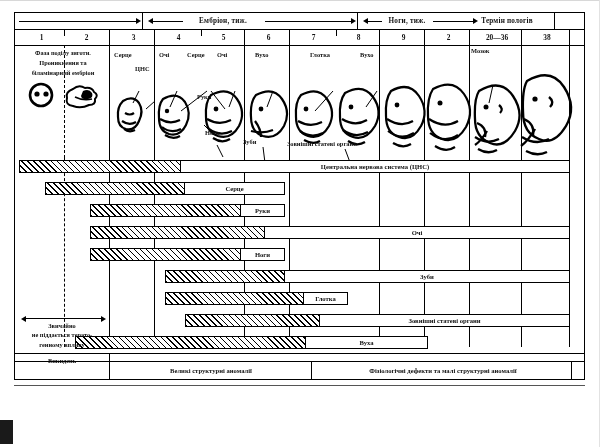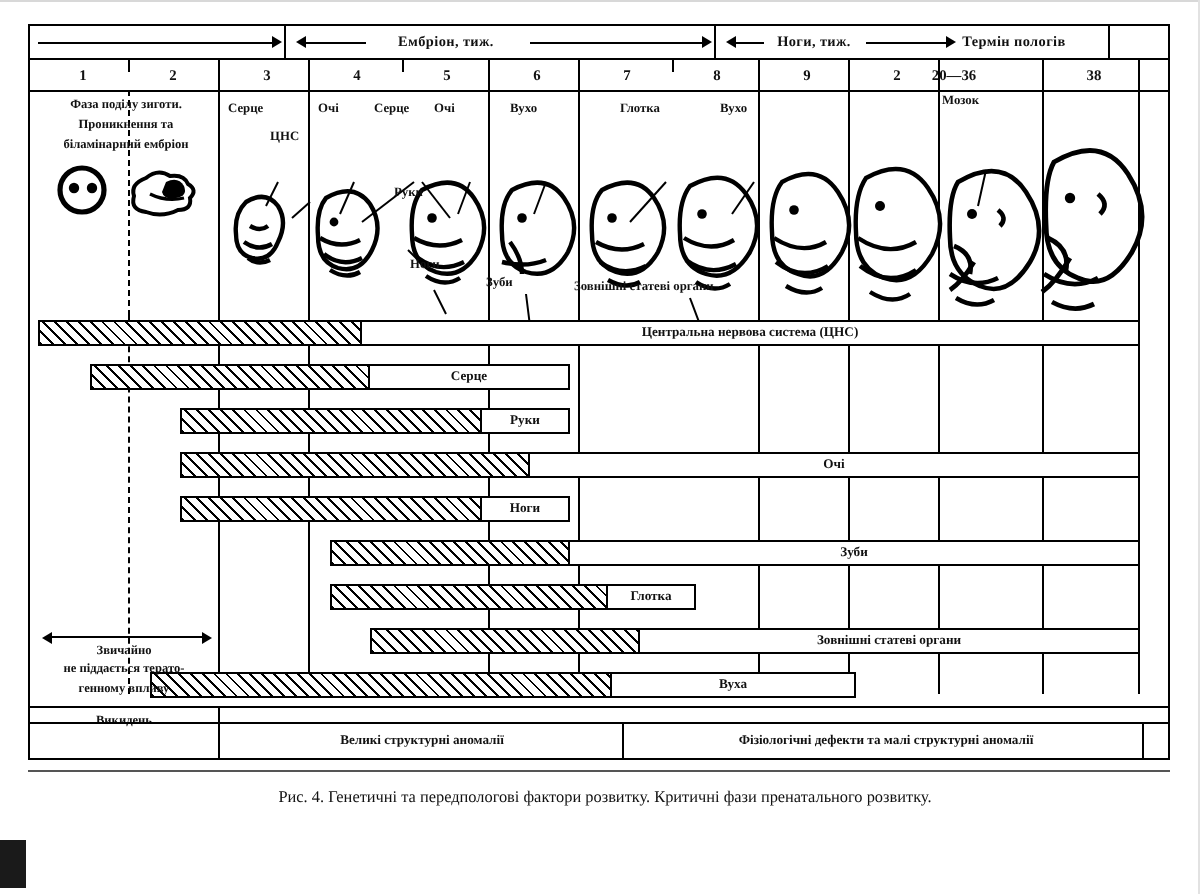--- a/index.html
+++ b/index.html
@@ -130,21 +130,21 @@
       <div class="wk" style="left:4px;width:45px;">1</div>
       <div class="wk" style="left:49px;width:45px;">2</div>
       <div class="wk" style="left:96px;width:45px;">3</div>
       <div class="wk" style="left:141px;width:45px;">4</div>
       <div class="wk" style="left:186px;width:45px;">5</div>
       <div class="wk" style="left:231px;width:45px;">6</div>
       <div class="wk" style="left:276px;width:45px;">7</div>
       <div class="wk" style="left:321px;width:45px;">8</div>
       <div class="wk" style="left:366px;width:45px;">9</div>
       <div class="wk" style="left:411px;width:45px;">2</div>
-      <div class="wk" style="left:436px;width:52px;">20—36</div>
+      <div class="wk" style="left:456px;width:52px;">20—36</div>
       <div class="wk" style="left:508px;width:48px;">38</div>
 
       <div class="wktick" style="left:49px;"></div>
       <div class="wkdiv" style="left:94px;"></div>
       <div class="wkdiv" style="left:139px;"></div>
       <div class="wktick" style="left:186px;"></div>
       <div class="wkdiv" style="left:229px;"></div>
       <div class="wkdiv" style="left:274px;"></div>
       <div class="wktick" style="left:321px;"></div>
       <div class="wkdiv" style="left:364px;"></div>
@@ -403,18 +403,17 @@
       <div class="gridv" style="left:94px;top:0;height:17px;"></div>
       <div class="gridv" style="left:296px;top:0;height:17px;"></div>
       <div class="gridv" style="left:556px;top:0;height:17px;"></div>
     </div>
 
   </div>
 
   <div class="hr-caption"></div>
 
   <div class="caption">
-    <div>Рис. 4. Генетичні та передпологові фактори розвитку. Критичні фази пренатального розвитку.</div>
   </div>
 
   <div class="artifact"></div>
 
 </div>
 
 </body></html>

